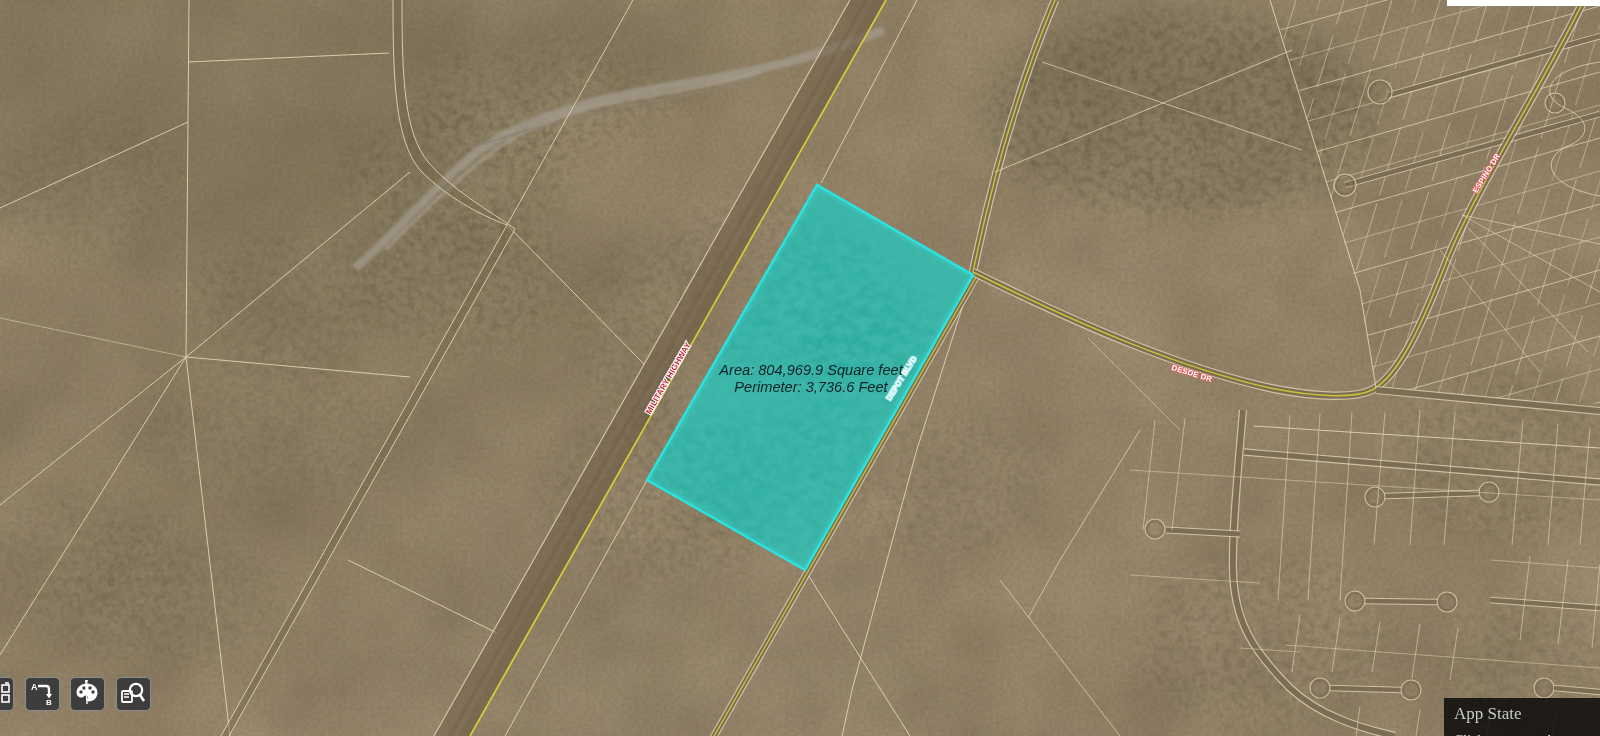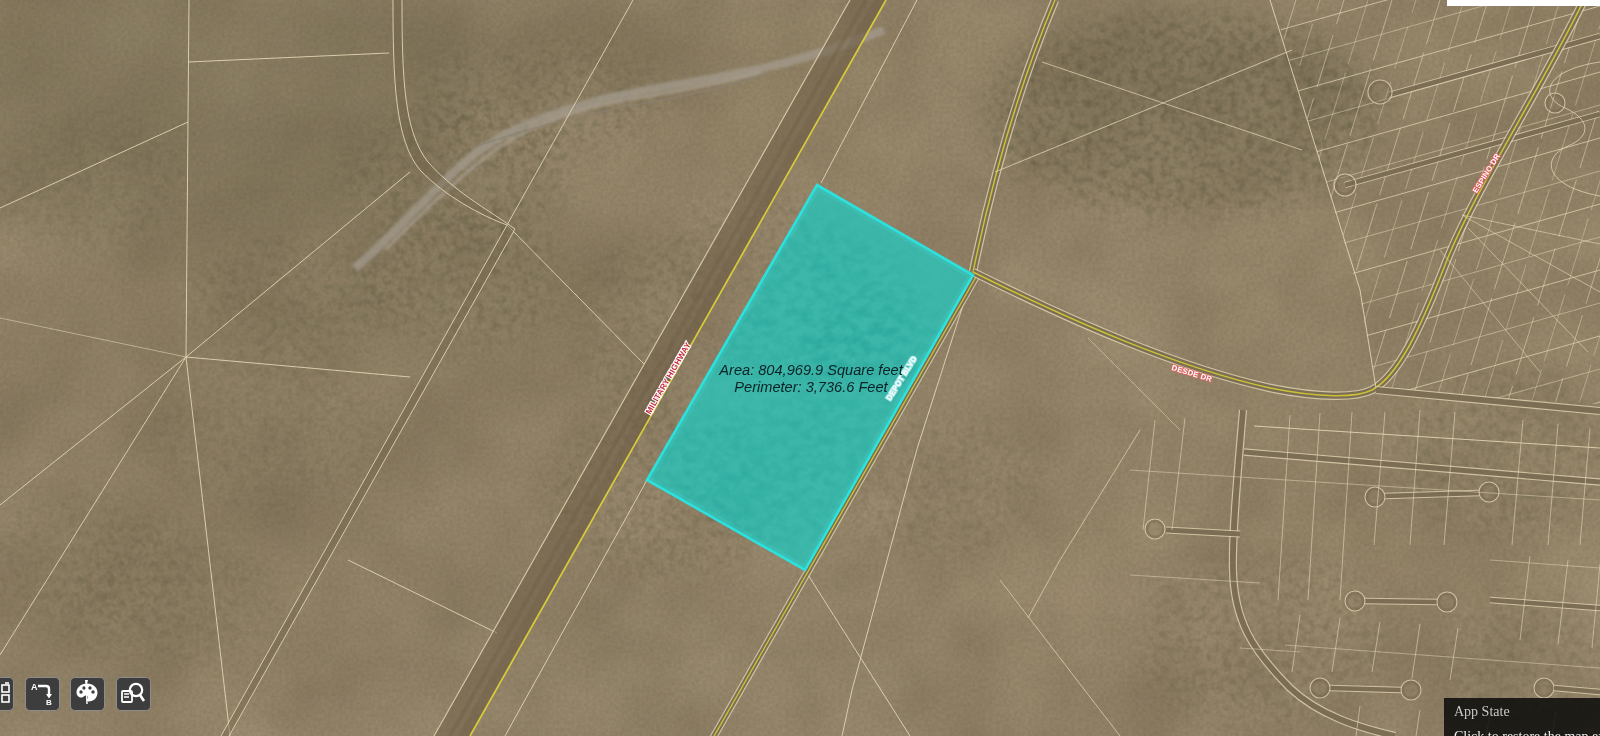--- a/index.html
+++ b/index.html
@@ -328,15 +328,15 @@
 <div style="position:absolute;top:677px;width:35px;height:34px;background:#3e3d3d;border:1.5px solid #8c8c8c;border-radius:5px;box-sizing:border-box;left:116px;">
       <svg width="32" height="31" viewBox="0 0 32 31">
         <rect x="5" y="13" width="10" height="11" rx="1" fill="none" stroke="#fff" stroke-width="1.8"></rect>
         <path d="M7,16 L12,16 M7,19 L12,19" stroke="#fff" stroke-width="1.4"></path>
         <circle cx="19" cy="12" r="6.2" fill="none" stroke="#fff" stroke-width="2.2"></circle>
         <path d="M23,17 L27,23" stroke="#fff" stroke-width="2.6"></path>
       </svg>
     </div>
 
 <div style="position:absolute;left:1444px;top:698px;width:156px;height:38px;background:rgba(8,8,8,0.84);overflow:hidden;transform:translateZ(0);">
-      <div style="margin:6px 0 0 10px;font-family:'Liberation Serif',serif;font-size:14px;color:#c9c9c9;">App State</div>
+      <div style="margin:6px 0 0 10px;font-family:'Liberation Serif',serif;font-size:17px;color:#c9c9c9;">App State</div>
       <div style="margin:9px 0 0 10px;font-family:'Liberation Serif',serif;font-size:14px;color:#efefef;white-space:nowrap;">Click to restore the map extent or</div>
     </div>
 </div>
 </body></html>

